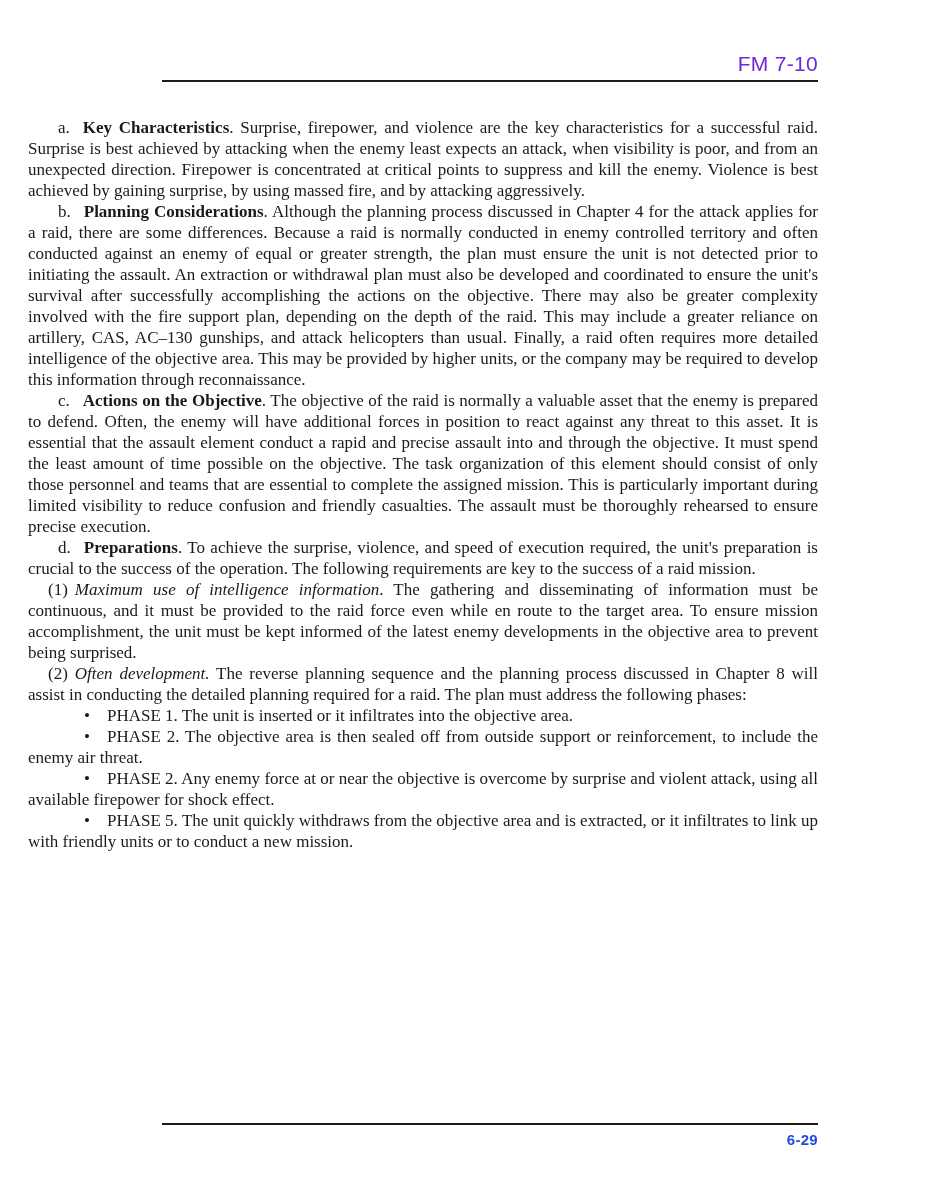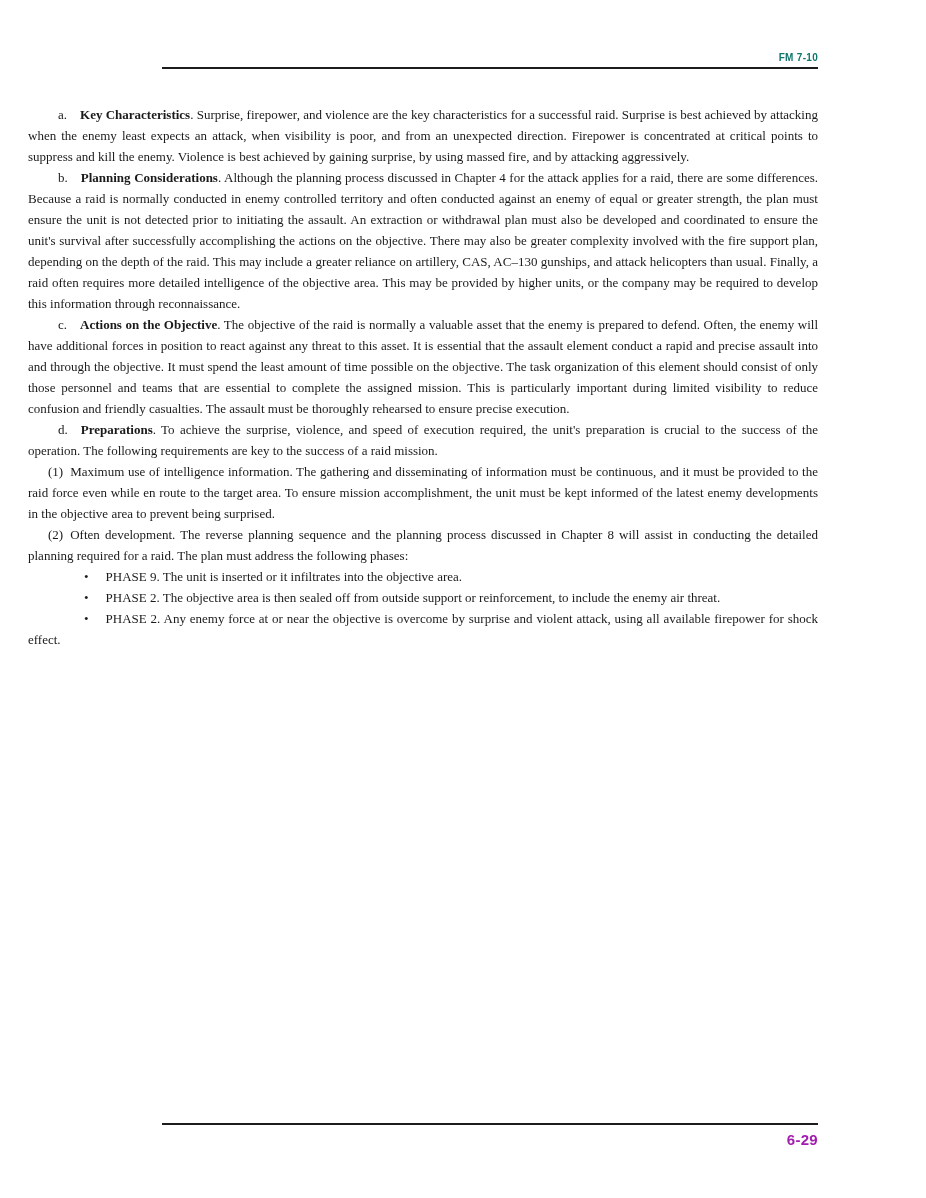--- a/index.html
+++ b/index.html
@@ -13,58 +13,58 @@
     font-family: "Liberation Serif", serif;
     color: #1a1a1a;
   }
   .margins { padding-left: 162px; padding-right: 108px; }
 
   
   .header { padding-top: 52px; }
   .doc-id {
     text-align: right;
     font-family: "Liberation Sans", sans-serif;
-    font-weight: 700;
-    font-size: 10px;
-    color: #0f766e;
+    font-weight: 400;
+    font-size: 21px;
+    color: #6d28d9;
     letter-spacing: 0.3px;
   }
   .rule {
     border: none;
     border-top: 2px solid #1c1c1c;
     margin: 4px 0 0 0;
   }
 
   
   .body-text {
     margin-top: 35px;
-    font-size: 13px;
+    font-size: 17px;
     line-height: 21px;
     text-align: justify;
     text-justify: inter-word;
     padding-left: 28px;
   }
   .body-text p { margin: 0; }
   .para-letter { text-indent: 30px; }
   .p-label { margin-right: 13px; }
   .p-head { font-weight: 700; }
   .para-num { text-indent: 20px; }
   .p-num-label { margin-right: 7px; }
-  .p-lead { }
+  .p-lead { font-style: italic; }
   .phase { text-indent: 56px; }
   .phase .marker { margin-right: 17px; }
 
   
   .footer { position: absolute; left: 162px; right: 108px; top: 1119px; }
   .page-number {
     text-align: right;
     font-family: "Liberation Sans", sans-serif;
     font-weight: 700;
     font-size: 15px;
-    color: #a21caf;
+    color: #1d4ed8;
     margin-top: 6px;
     letter-spacing: 0.3px;
   }
 </style>
 </head>
 <body>
 
 <div class="page">
 
   <div class="header margins">
@@ -79,27 +79,28 @@
     <p class="para-letter"><span class="p-label">b.</span><span class="p-head">Planning Considerations</span><span>. Although the planning process discussed in Chapter 4 for the attack applies for a raid, there are some differences. Because a raid is normally conducted in enemy controlled territory and often conducted against an enemy of equal or greater strength, the plan must ensure the unit is not detected prior to initiating the assault. An extraction or withdrawal plan must also be developed and coordinated to ensure the unit's survival after successfully accomplishing the actions on the objective. There may also be greater complexity involved with the fire support plan, depending on the depth of the raid. This may include a greater reliance on artillery, CAS, AC–130 gunships, and attack helicopters than usual. Finally, a raid often requires more detailed intelligence of the objective area. This may be provided by higher units, or the company may be required to develop this information through reconnaissance.</span></p>
 
     <p class="para-letter"><span class="p-label">c.</span><span class="p-head">Actions on the Objective</span><span>. The objective of the raid is normally a valuable asset that the enemy is prepared to defend. Often, the enemy will have additional forces in position to react against any threat to this asset. It is essential that the assault element conduct a rapid and precise assault into and through the objective. It must spend the least amount of time possible on the objective. The task organization of this element should consist of only those personnel and teams that are essential to complete the assigned mission. This is particularly important during limited visibility to reduce confusion and friendly casualties. The assault must be thoroughly rehearsed to ensure precise execution.</span></p>
 
     <p class="para-letter"><span class="p-label">d.</span><span class="p-head">Preparations</span><span>. To achieve the surprise, violence, and speed of execution required, the unit's preparation is crucial to the success of the operation. The following requirements are key to the success of a raid mission.</span></p>
 
     <p class="para-num"><span class="p-num-label">(1)</span><span class="p-lead">Maximum use of intelligence information</span><span>. The gathering and disseminating of information must be continuous, and it must be provided to the raid force even while en route to the target area. To ensure mission accomplishment, the unit must be kept informed of the latest enemy developments in the objective area to prevent being surprised.</span></p>
 
     <p class="para-num"><span class="p-num-label">(2)</span><span class="p-lead">Often development.</span><span> The reverse planning sequence and the planning process discussed in Chapter 8 will assist in conducting the detailed planning required for a raid. The plan must address the following phases:</span></p>
 
-    <p class="phase"><span class="marker">•</span><span>PHASE 9. The unit is inserted or it infiltrates into the objective area.</span></p>
+    <p class="phase"><span class="marker">•</span><span>PHASE 1. The unit is inserted or it infiltrates into the objective area.</span></p>
 
     <p class="phase"><span class="marker">•</span><span>PHASE 2. The objective area is then sealed off from outside support or reinforcement, to include the enemy air threat.</span></p>
 
     <p class="phase"><span class="marker">•</span><span>PHASE 2. Any enemy force at or near the objective is overcome by surprise and violent attack, using all available firepower for shock effect.</span></p>
 
 
+    <p class="phase"><span class="marker">•</span><span>PHASE 5. The unit quickly withdraws from the objective area and is extracted, or it infiltrates to link up with friendly units or to conduct a new mission.</span></p>
 
   </div>
 
   <div class="footer">
     <hr class="rule">
     <div class="page-number">6-29</div>
   </div>
 
 </div>
 

